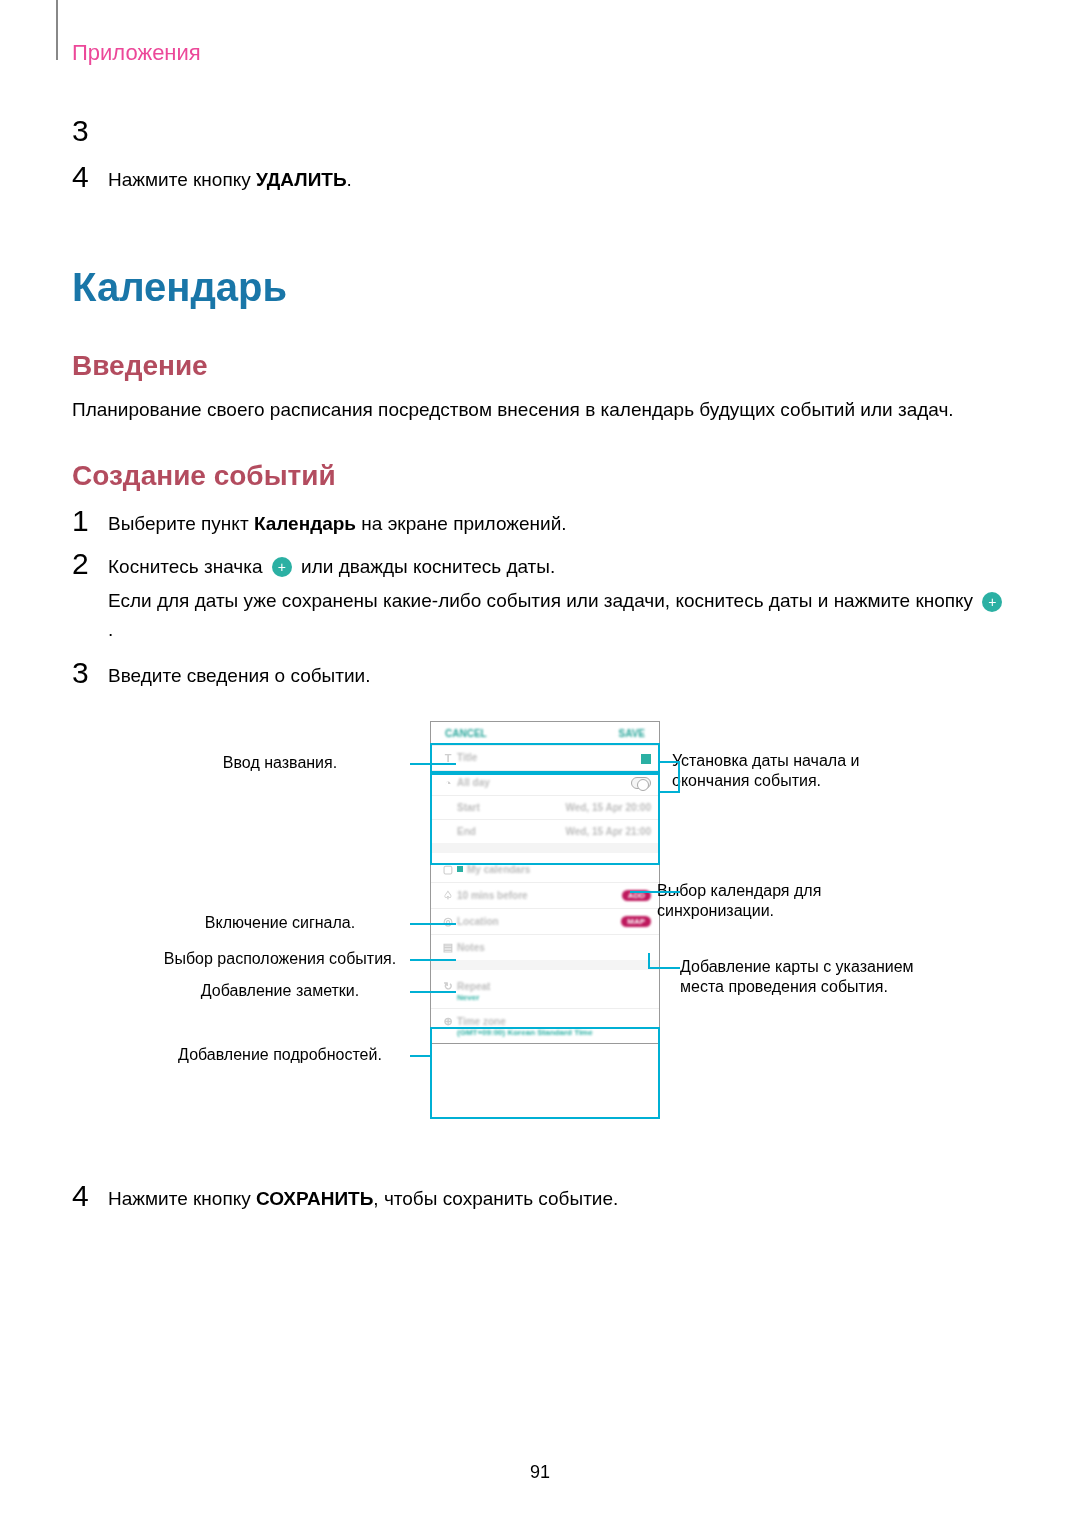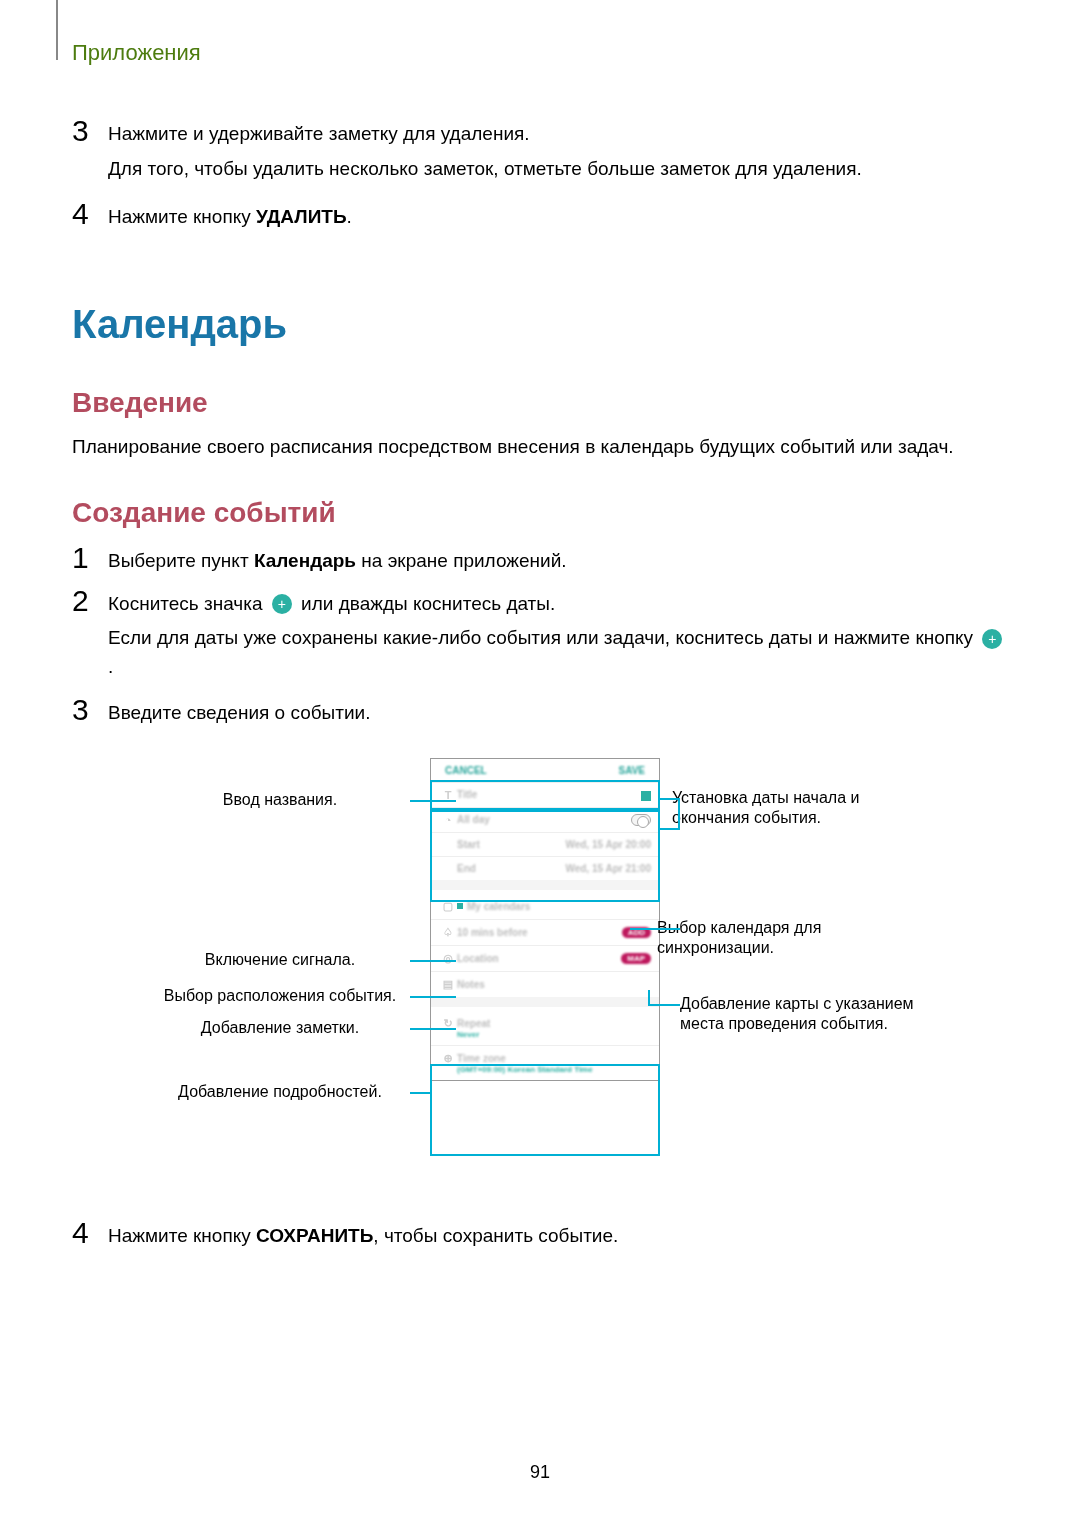--- a/index.html
+++ b/index.html
@@ -16,21 +16,21 @@
   }
   .vrule {
     position: absolute;
     left: 56px;
     top: 0;
     width: 2px;
     height: 60px;
     background: #888;
   }
   .header {
-    color: #4d7c0f;
+    color: #ec4899;
     font-size: 22px;
     margin-bottom: 50px;
   }
   .step { display: flex; margin-bottom: 10px; }
   .step-num {
     font-size: 30px;
     width: 36px;
     flex-shrink: 0;
     line-height: 1;
     color: #000;
@@ -178,24 +178,20 @@
 <body>
 
 <div class="vrule"></div>
 
 <div class="page">
 
   <div class="header">Приложения</div>
 
   <div class="step">
     <div class="step-num">3</div>
-    <div class="step-body">
-      <div>Нажмите и удерживайте заметку для удаления.</div>
-      <div class="para">Для того, чтобы удалить несколько заметок, отметьте больше заметок для удаления.</div>
-    </div>
   </div>
 
   <div class="step" style="margin-top:16px;">
     <div class="step-num">4</div>
     <div class="step-body">
       <span>Нажмите кнопку </span><span class="bold">УДАЛИТЬ</span><span>.</span>
     </div>
   </div>
 
   <h1 class="section-title">Календарь</h1>

